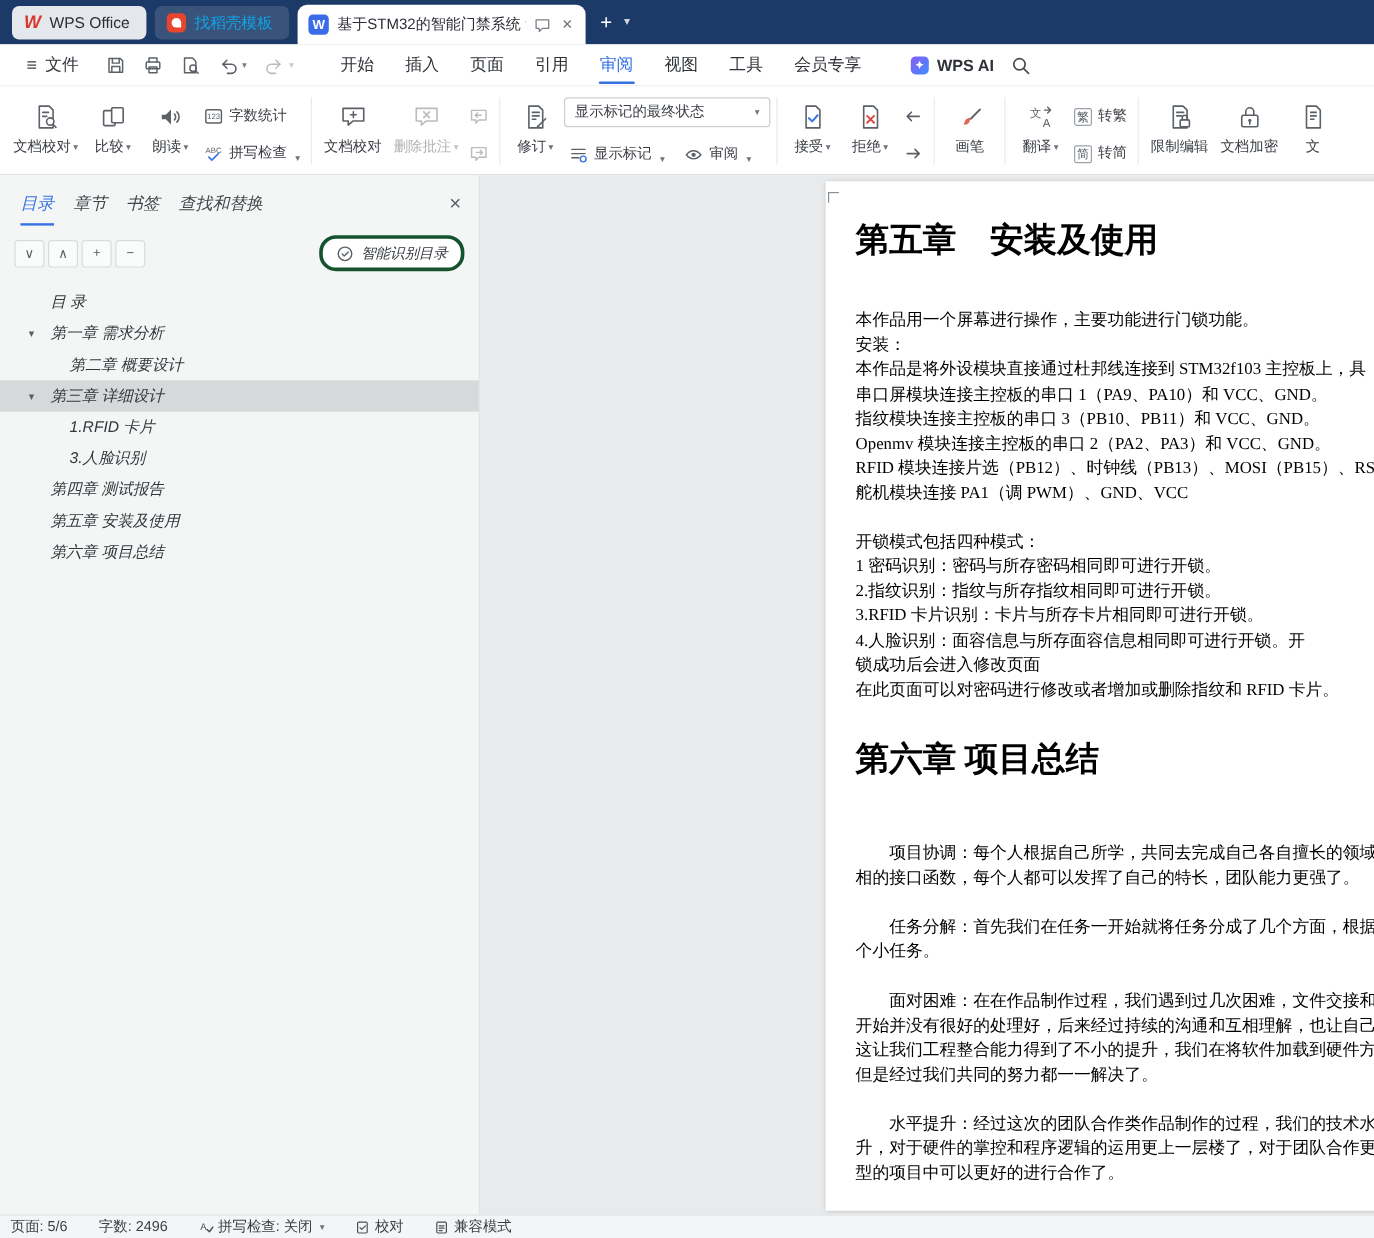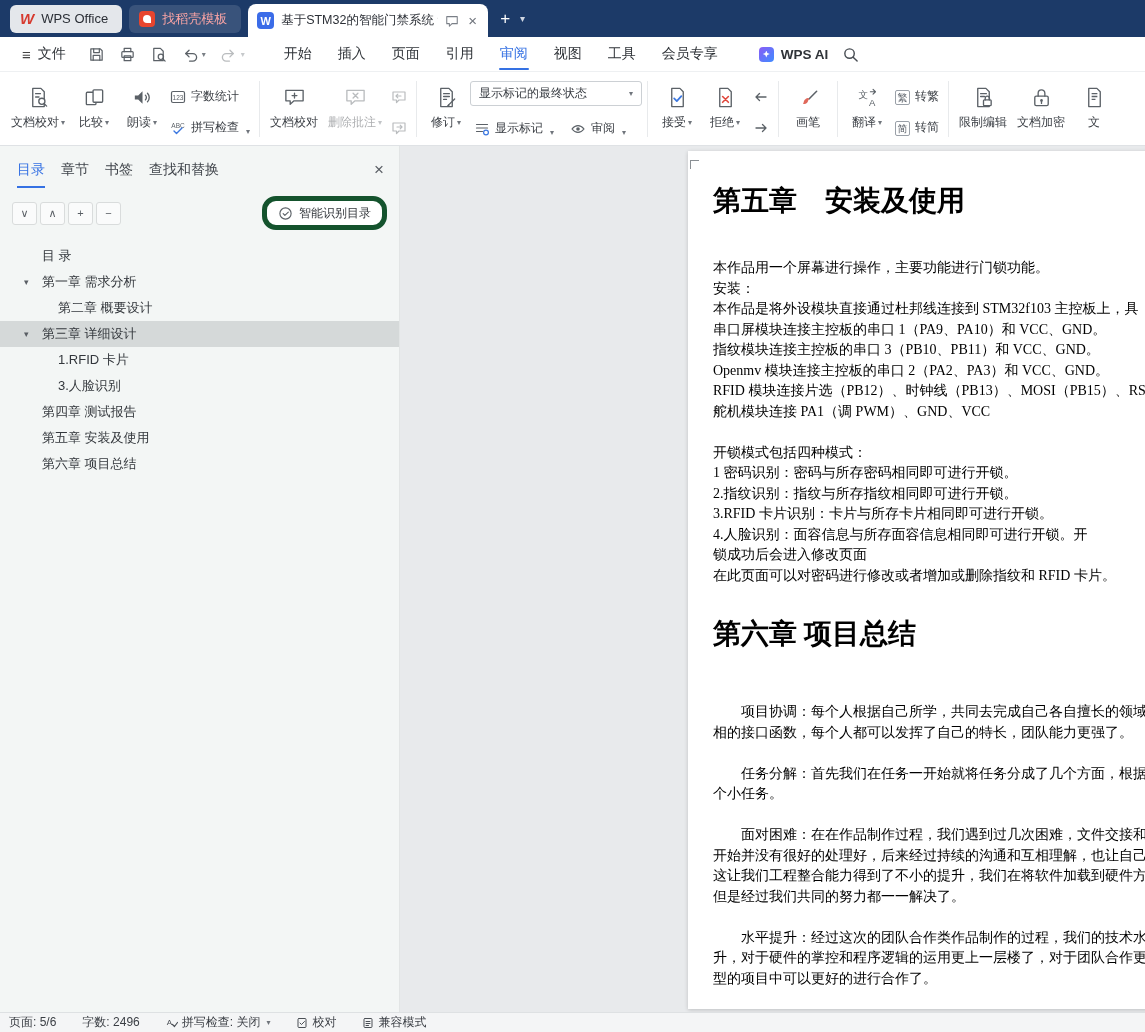--- a/index.html
+++ b/index.html
@@ -4,21 +4,21 @@
 <style>
   * { margin:0; padding:0; box-sizing:border-box; }
   html,body { width:1145px; height:1032px; overflow:hidden; }
   body { font-family:"Liberation Sans","DejaVu Sans",sans-serif; color:#333; background:#fff; }
   .window { position:relative; width:1145px; height:1032px; overflow:hidden; background:#fff; }
 
   
   .tabbar { position:absolute; left:0; top:0; width:100%; height:37px; background:#1c3a68; display:flex; align-items:center; padding-left:10px; }
   .tab { display:flex; align-items:center; gap:7px; font-size:13px; flex:none; }
   .tab-wps { height:28px; background:#e4e7eb; border-radius:6px; padding:0 14px 0 10px; color:#2b2f36; margin-right:7px; }
-  .tab-docer { height:28px; background:rgba(255,255,255,.13); border-radius:6px; padding:0 14px 0 10px; color:#fca5a5; margin-right:7px; }
+  .tab-docer { height:28px; background:rgba(255,255,255,.13); border-radius:6px; padding:0 14px 0 10px; color:#0ea5e9; margin-right:7px; }
   .tab-doc { align-self:flex-end; height:33px; width:240px; background:#fff; border-radius:8px 8px 0 0; padding:0 9px; color:#2b2f36; }
   .wps-badge { font-weight:bold; font-style:italic; color:#d63a2f; font-size:15px; }
   .docer-badge { width:16px; height:16px; border-radius:4px; background:#e8452e; position:relative; flex:none; }
   .docer-badge::after { content:""; position:absolute; left:4px; top:4px; width:8px; height:8px; border-radius:50% 50% 0 50%; background:#fff; }
   .word-badge { width:17px; height:17px; border-radius:4px; background:#3b6ce8; color:#fff; font-size:11px; font-weight:bold; display:flex; align-items:center; justify-content:center; flex:none; }
   .tab-doc-title { flex:1; white-space:nowrap; overflow:hidden; font-size:12.5px; }
   .tab-ic { color:#7a7f87; flex:none; display:flex; align-items:center; }
   .tab-close { color:#6f747c; font-size:15px; line-height:1; padding:0 2px; flex:none; }
   .bar-plus { color:#fff; font-size:17px; margin-left:12px; }
   .bar-chev { color:#cfd6e2; font-size:10px; margin-left:10px; }
@@ -46,29 +46,29 @@
   .rlbl { font-size:12px; color:#3a3e44; display:flex; align-items:center; white-space:nowrap; }
   .rarrow { font-size:8px; color:#70757c; margin-left:2px; }
   .rcol { display:flex; flex-direction:column; justify-content:center; gap:7px; flex:none; }
   .rrow { display:flex; align-items:center; gap:8px; }
   .rbtn-sm { display:flex; align-items:flex-end; gap:5px; font-size:12px; color:#3a3e44; white-space:nowrap; height:24px; padding:0 4px; border-radius:3px; flex:none; }
   .combo { width:172px; height:25px; border:1px solid #ccd0d4; border-radius:3px; display:flex; align-items:center; padding:0 8px; font-size:12px; color:#3a3e44; justify-content:space-between; background:#fff; }
   .ric { display:flex; align-items:center; justify-content:center; }
   .charic { font-size:10px; color:#555b63; border:1px solid #9aa0a8; border-radius:2px; width:15px; height:15px; display:flex; align-items:center; justify-content:center; flex:none; }
 
   
-  .sidebar { position:absolute; left:0; top:146px; width:400px; bottom:20px; background:#f3f6f5; border-right:1px solid #e2e5e5; }
+  .sidebar { position:absolute; left:0; top:146px; width:400px; bottom:20px; background:#f3f6f5; border-right:1px solid #e2e5e5;font-style:italic; }
   .side-tabs { height:48px; display:flex; align-items:center; padding:0 17px; gap:16px; position:relative; }
   .side-tab { font-size:14px; color:#40454b; position:relative; height:48px; display:flex; align-items:center; }
   .side-tab.active { color:#3571e3; }
   .side-tab.active::after { content:""; position:absolute; left:0; right:0; bottom:6px; height:2px; background:#3571e3; }
   .side-close { position:absolute; right:15px; top:0; height:48px; display:flex; align-items:center; font-size:17px; color:#595e64; }
   .side-controls { display:flex; align-items:center; padding:2px 12px 0; }
   .ctrl-btn { width:25px; height:23px; border:1px solid #d9dcdc; background:#fafbfb; border-radius:3px; display:flex; align-items:center; justify-content:center; font-size:11px; color:#595e64; margin-right:3px; }
-  .smart-btn { margin-left:auto; height:27px; border:5px solid #14532d; border-radius:14px; background:#fff; display:flex; align-items:center; gap:6px; padding:12px 11px; font-size:12px; color:#33373c; }
+  .smart-btn { margin-left:auto; height:27px; border:3px solid #14532d; border-radius:14px; background:#fff; display:flex; align-items:center; gap:6px; padding:12px 11px; font-size:12px; color:#33373c; }
   .tree { margin-top:13px; }
   .tree-item { height:26px; display:flex; align-items:center; font-size:13px; color:#33373c; padding-left:42px; position:relative; }
   .tree-item.lvl1 { padding-left:58px; }
   .tree-item.selected { background:#d5d9d9; }
   .tree-arrow { position:absolute; left:24px; top:0; height:26px; display:flex; align-items:center; font-size:9px; color:#595e64; }
 
   
   .docarea { position:absolute; left:400px; top:146px; right:0; bottom:20px; background:#e8eaec; overflow:hidden; }
   .page { position:absolute; left:288px; top:5px; width:700px; height:858px; background:#fff; box-shadow:0 1px 4px rgba(0,0,0,.18); }
   .crop-mark { position:absolute; left:2px; top:9px; width:9px; height:9px; border-left:1px solid #8a8f94; border-top:1px solid #8a8f94; }

